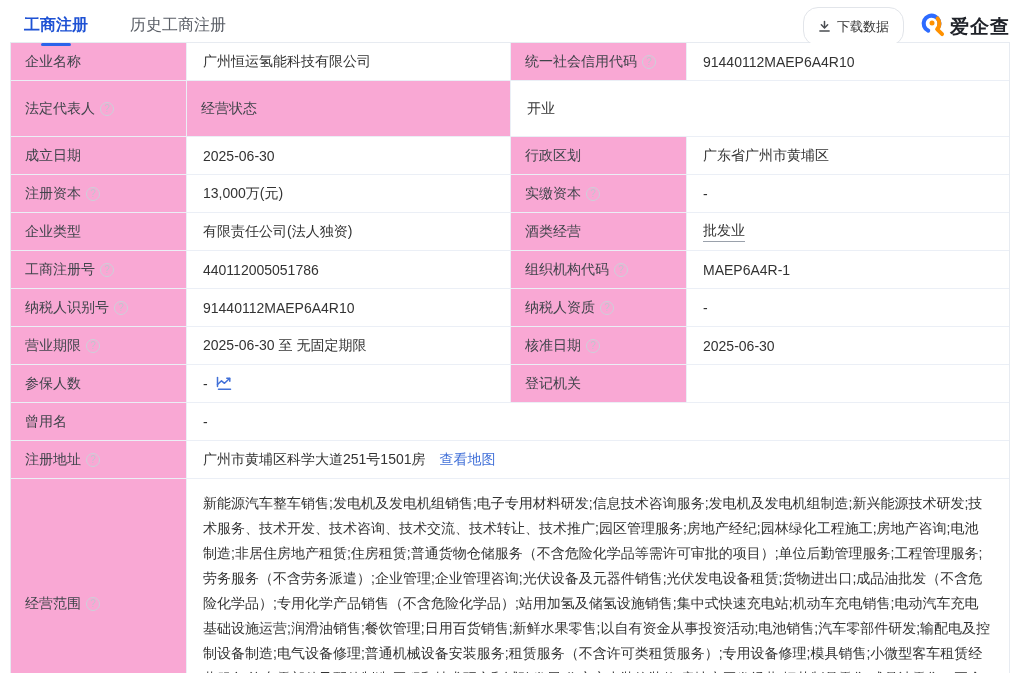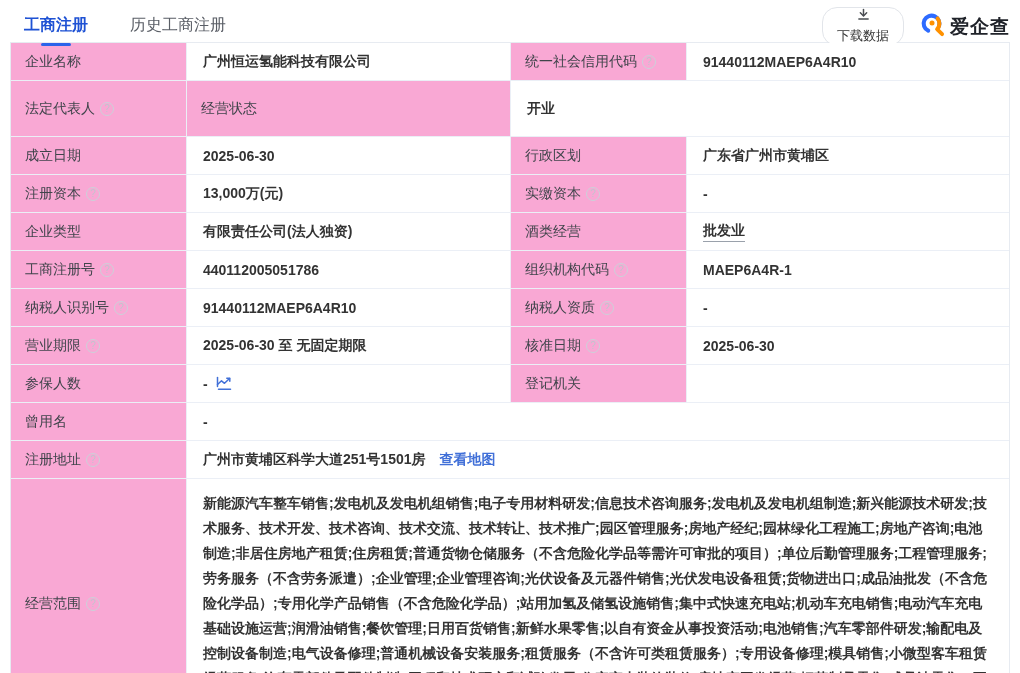--- a/index.html
+++ b/index.html
@@ -4,32 +4,32 @@
 <style>
   * { margin:0; padding:0; box-sizing:border-box; }
   html,body { width:1020px; height:673px; background:#fff; font-family:"Liberation Sans","DejaVu Sans",sans-serif; color:#333; overflow:hidden; }
 
   
   .topbar { height:42px; display:flex; align-items:center; padding:11px 10px 0 24px; }
   .tab { font-size:16px; color:#5a5e66; cursor:pointer; position:relative; margin-right:42px; padding:10px 0 12px; }
   .tab.active { color:#1f52d4; font-weight:bold; }
   .tab.active .underline { position:absolute; left:50%; transform:translateX(-50%); bottom:2px; width:30px; height:3px; border-radius:2px; background:#2b63ea; }
   .topbar-right { margin-left:auto; display:flex; align-items:center; gap:16px; }
-  .dl-btn { display:flex; align-items:center; gap:6px; border:1px solid #e2e5ea; border-radius:15px; height:39px; padding:0 14px; font-size:13px; color:#333; background:#fff; cursor:pointer;flex-direction:column; }
+  .dl-btn { display:flex; align-items:center; gap:6px; border:1px solid #e2e5ea; border-radius:15px; height:39px; padding:0 14px; font-size:13px; color:#333; background:#fff; cursor:pointer; }
   .dl-btn svg { display:block; }
   .brand { display:flex; align-items:center; gap:5px; cursor:pointer; }
   .brand-text { font-size:19px; font-weight:bold; color:#20232a; letter-spacing:1px; }
 
   
   .info-table { margin:0 10px; border:1px solid #e7ebf1; }
   .row { display:grid; grid-template-columns:176px 324px 176px 1fr; border-bottom:1px solid #ebeff6; min-height:38px; }
   .row.full { grid-template-columns:176px 1fr; }
   .row:last-child { border-bottom:none; }
   .lab { background:#f9a8d4; display:flex; align-items:center; padding:0 8px 0 14px; font-size:14px; color:#40444b; border-right:1px solid #ebeff6; }
-  .val { display:flex; align-items:center; padding:0 12px 0 16px; font-size:14px; color:#333; background:#fff;font-weight:bold; }
+  .val { display:flex; align-items:center; padding:0 12px 0 16px; font-size:14px; color:#333; background:#fff; }
   .val.bordered { border-right:1px solid #ebeff6; }
   .row.tall { min-height:56px; }
 
   .qicon { display:inline-flex; align-items:center; justify-content:center; width:14px; height:14px; border:1px solid #ccd1d9; border-radius:50%; color:#c0c5cd; font-size:10px; margin-left:5px; flex:none; cursor:pointer; }
   .qicon::after { content:"?"; }
 
   .blue-link { color:#4170d8; cursor:pointer; }
   .orange-link { color:#f08b3b; cursor:pointer; }
   .orange-link .chev::after { content:" ›"; }
 

